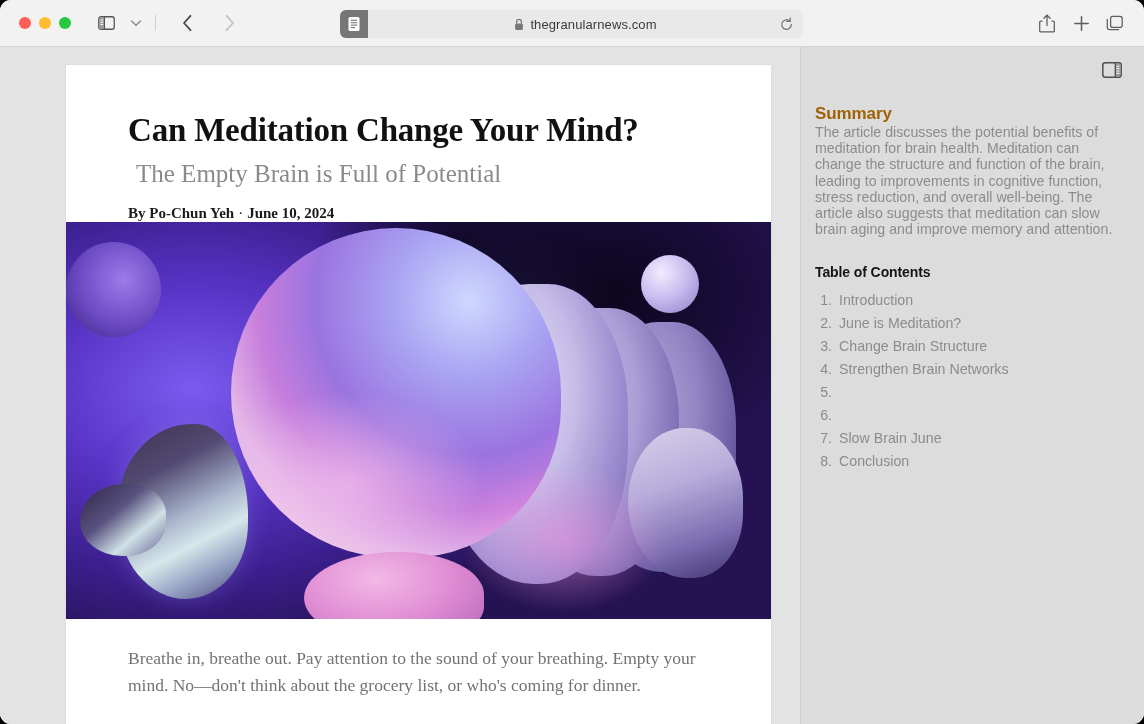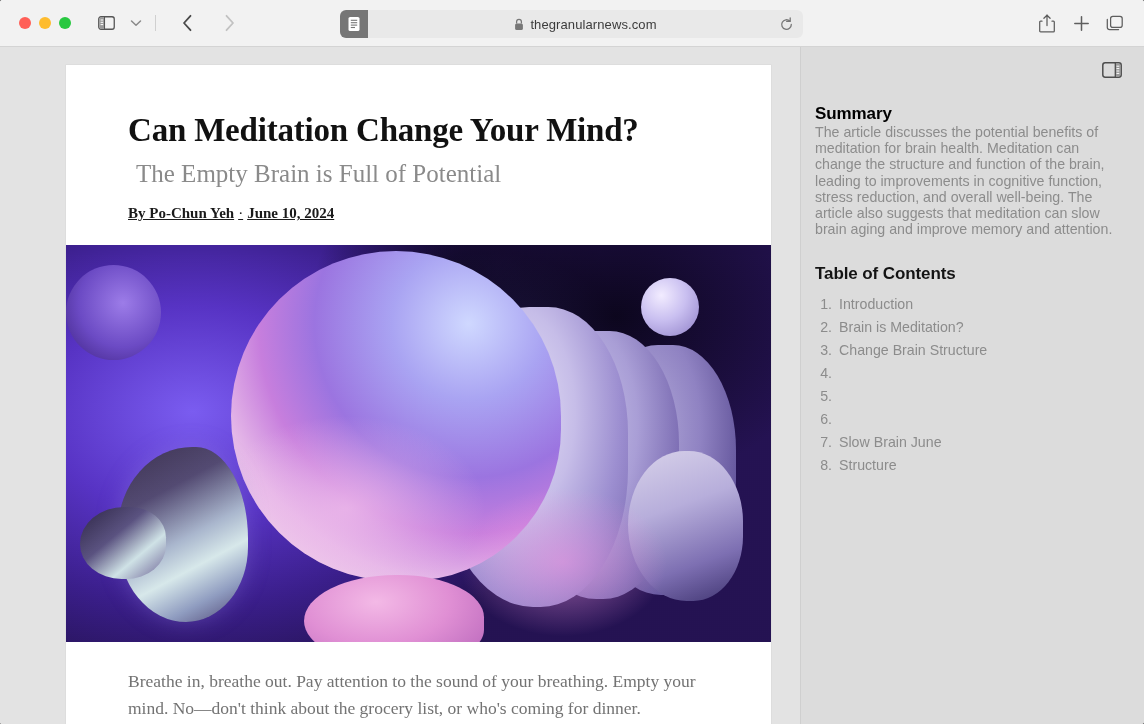--- a/index.html
+++ b/index.html
@@ -11,21 +11,21 @@
     background: #000;
     font-family: "Liberation Sans", sans-serif;
   }
 
   .window {
     position: absolute;
     left: 0; top: 0;
     width: 1144px;
     height: 724px;
     background: #e8e8e8;
-    border-radius: 2px;
+    border-radius: 11px;
     overflow: hidden;
   }
 
   
   .toolbar {
     position: absolute;
     left: 0; top: 0;
     width: 1144px;
     height: 47px;
     background: #f2f2f2;
@@ -180,22 +180,20 @@
     margin-top: 10px;
     line-height: 1.2;
     margin-left: 8px;
   }
   .byline {
     font-family: "Liberation Serif", serif;
     font-size: 15px;
     font-weight: 700;
     color: #1a1a1a;
     margin-top: 16px;
-    padding-bottom: 23px;
-    text-decoration: underline;
   }
   .byline .dot { font-weight: 400; padding: 0 4px; }
 
   
   .hero {
     position: relative;
     width: 705px;
     height: 397px;
     overflow: hidden;
     background: #2e1b63;
@@ -339,32 +337,32 @@
     align-items: center;
     justify-content: flex-end;
     padding-right: 17px;
   }
   .sidebar-inner {
     padding: 11px 22px 0 14px;
   }
   .sb-title {
     font-size: 17px;
     font-weight: 700;
-    color: #000000;
+    color: #a16207;
     letter-spacing: -.1px;
   }
   .sb-summary {
     margin-top: 0;
     font-size: 14.2px;
     line-height: 16.2px;
     color: #8c8c8c;
   }
   .sb-title-toc {
     margin-top: 27px;
-    font-size: 17px;
+    font-size: 14px;
     font-weight: 700;
     color: #141414;
     letter-spacing: -.1px;
   }
   .toc {
     margin-top: 9px;
     list-style: none;
   }
   .toc li {
     display: flex;
@@ -532,41 +530,42 @@
         <div class="sb-summary">The article discusses the potential benefits of meditation for brain health. Meditation can change the structure and function of the brain, leading to improvements in cognitive function, stress reduction, and overall well-being. The article also suggests that meditation can slow brain aging and improve memory and attention.</div>
 
         <div class="sb-title-toc">Table of Contents</div>
         <ol class="toc">
           <li>
               <span class="num">1.</span>
               <span>Introduction</span>
             </li>
           <li>
               <span class="num">2.</span>
-              <span>Brain is Meditation?</span>
+              <span>June is Meditation?</span>
             </li>
           <li>
               <span class="num">3.</span>
               <span>Change Brain Structure</span>
             </li>
           <li>
               <span class="num">4.</span>
+              <span>Strengthen Brain Networks</span>
             </li>
           <li>
               <span class="num">5.</span>
             </li>
           <li>
               <span class="num">6.</span>
             </li>
           <li>
               <span class="num">7.</span>
               <span>Slow Brain June</span>
             </li>
           <li>
               <span class="num">8.</span>
-              <span>Structure</span>
+              <span>Conclusion</span>
             </li>
         </ol>
       </div>
     </div>
 
   </div>
 </div>
 
 </body></html>

